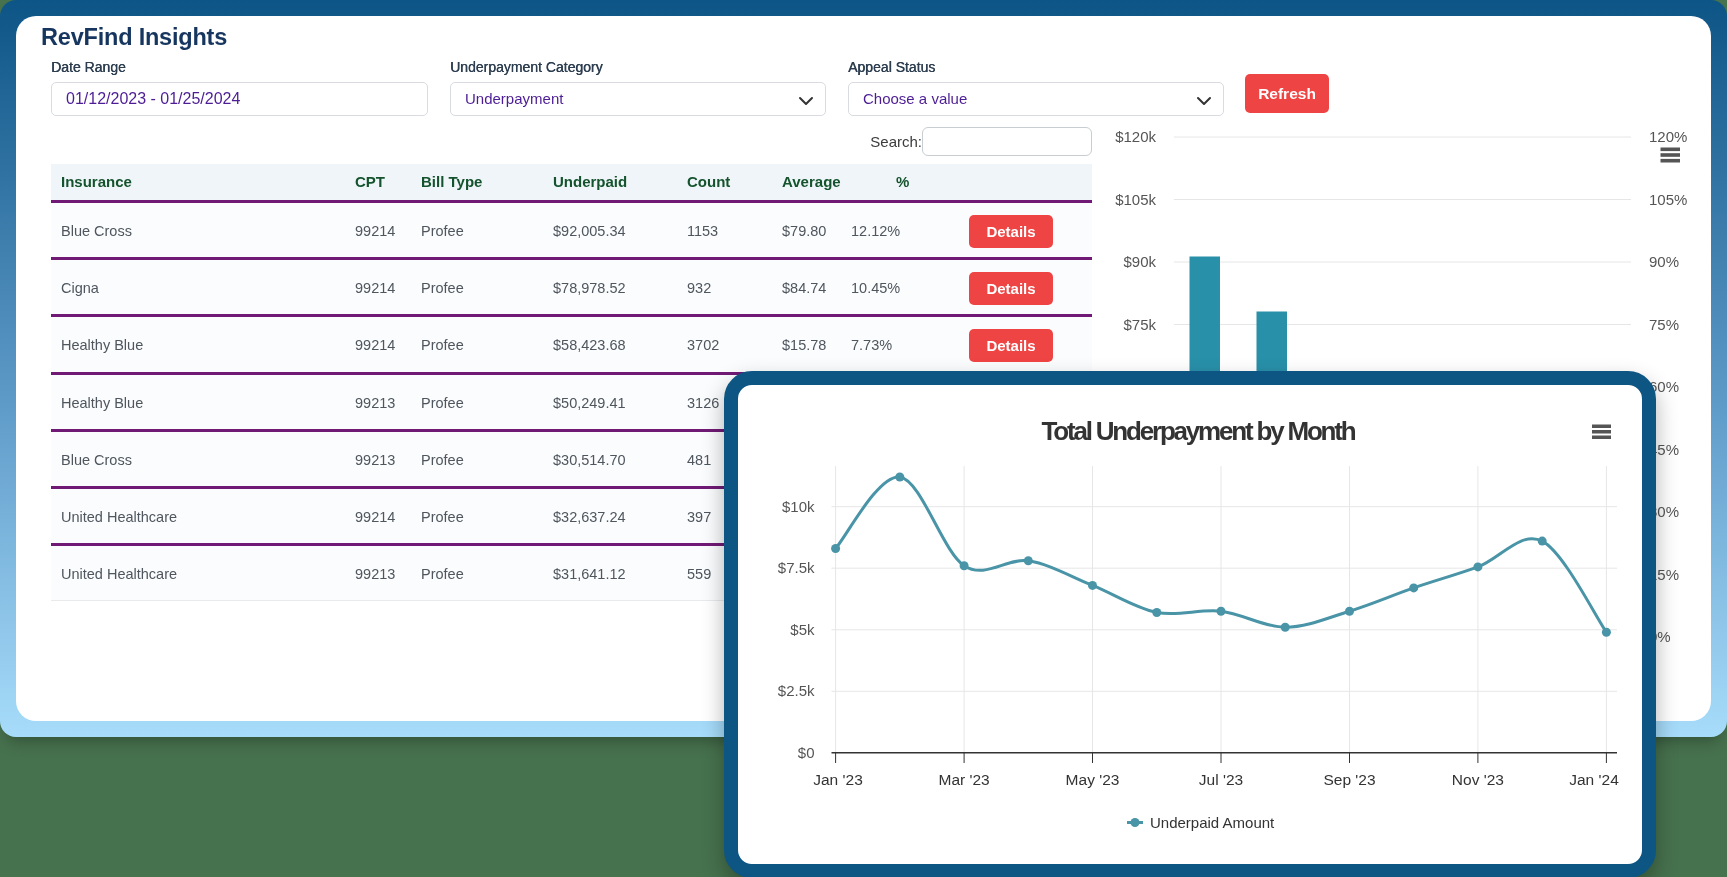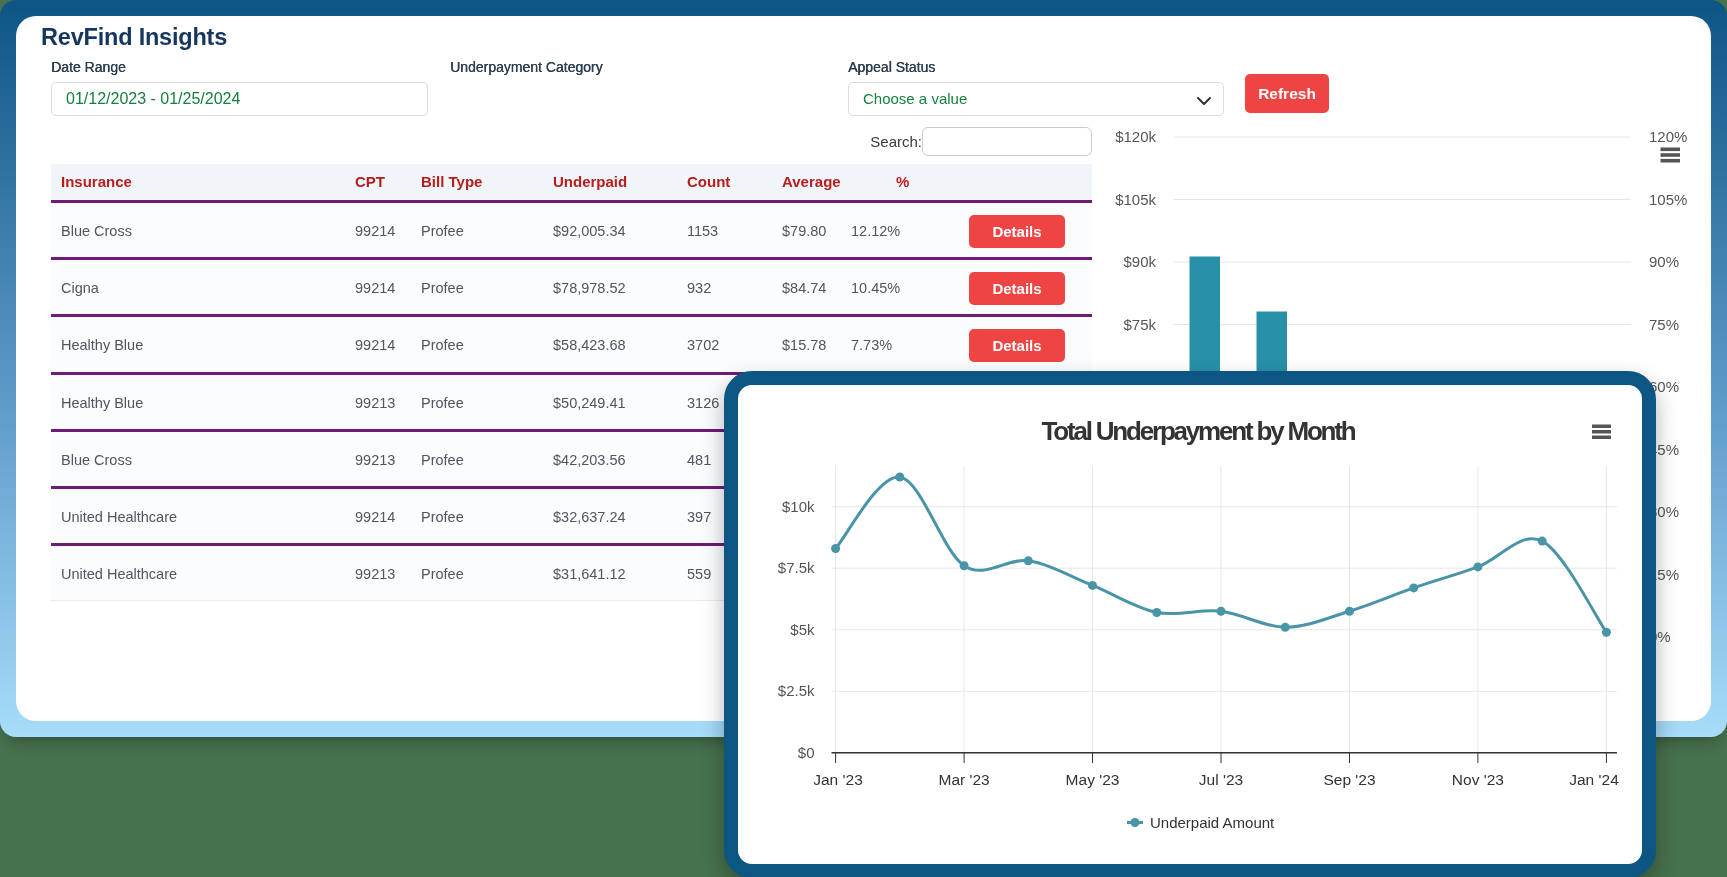--- a/index.html
+++ b/index.html
@@ -6,54 +6,59 @@
 html,body { width:1727px; height:877px; overflow:hidden; }
 body { background:#47724e; font-family:"Liberation Sans", sans-serif; position:relative; }
 .wrap { position:absolute; left:0; top:0; width:1727px; height:737px; border-radius:16px;
   background:linear-gradient(to bottom, #0d5586 0%, #5f9bc9 55%, #a7dcfa 100%);
   box-shadow:0 10px 16px -6px rgba(0,0,0,.3); }
 .card { position:absolute; left:16px; top:16px; right:16px; bottom:16px; background:#ffffff; border-radius:20px; }
 .abs { position:absolute; }
 h1 { position:absolute; left:41px; top:24px; font-size:23.5px; font-weight:bold; color:#17365f; letter-spacing:-0.2px; }
 .lbl { position:absolute; top:59px; font-size:14px; color:#2d3e50; text-shadow:0.4px 0 0 #2d3e50; }
 .inp { position:absolute; top:82px; height:34px; background:#fff; border:1px solid #d8dbe0; border-radius:5px;
-  font-size:16px; color:#15803d; line-height:32px; padding-left:14px; }
+  font-size:16px; color:#4c1d95; line-height:32px; padding-left:14px; }
 .chev { position:absolute; top:13px; }
 .btn { background:#ef4444; color:#fff; font-weight:bold; border-radius:5px; text-align:center; position:absolute; }
 .srchlbl { position:absolute; left:844px; top:133px; width:78px; text-align:right; font-size:15px; color:#3c3c3c; }
 .srch { position:absolute; left:922px; top:127px; width:170px; height:29px; border:1px solid #c8cdd2; border-radius:6px; background:#fff; }
 
 .tbl { position:absolute; left:51px; top:164px; width:1041px; border-bottom:1px solid #e8eaec; }
 .thead { position:relative; height:36px; background:#eff5f8; }
 .row { position:relative; height:57.2px; background:#fbfcfd; border-top:3px solid #701a75; }
-.thead .c { position:absolute; top:0; line-height:36px; font-size:15px; font-weight:bold; color:#b91c1c; }
+.thead .c { position:absolute; top:0; line-height:36px; font-size:15px; font-weight:bold; color:#14532d; }
 .row .c { position:absolute; top:0; line-height:57px; font-size:14.5px; color:#4f565e; }
 .c1{left:10px;} .c2{left:304px;} .c3{left:370px;} .c4{left:502px;} .c5{left:636px;} .c6{left:731px;}
 .c7{left:800px; width:91px; text-align:left;}
 .c7h{left:845px;}
-.det { left:918px; top:12px; width:96px; height:33px; font-size:15px; line-height:33px; }
+.det { left:918px; top:12px; width:84px; height:33px; font-size:15px; line-height:33px; }
 
 .modal { position:absolute; left:724px; top:371px; width:932px; height:507px; background:#fff;
   border:14px solid #0d5583; border-radius:28px; box-shadow:0 10px 22px rgba(0,0,0,.3); }
 .mtitle { position:absolute; left:898px; top:416px; width:600px; text-align:center; font-size:26px; font-weight:bold; color:#333333; letter-spacing:-2.2px; }
 svg text { font-family:"Liberation Sans", sans-serif; }
 </style>
 </head>
 <body>
 <div class="wrap">
     <div class="card"></div>
   </div>
 
 <div class="content abs" style="left:0;top:0;width:1727px;height:877px;padding-left:8px;">
   <h1>RevFind Insights</h1>
   <div class="lbl" style="left:51px;">Date Range</div>
   <div class="lbl" style="left:450px;">Underpayment Category</div>
   <div class="lbl" style="left:848px;">Appeal Status</div>
 
   <div class="inp" style="left:51px; width:377px;">01/12/2023 - 01/25/2024</div>
+  <div class="inp" style="left:450px; width:376px; font-size:15px;">Underpayment
+    <svg class="chev" style="left:347px;" width="16" height="10" viewBox="0 0 16 10">
+        <path d="M2 2 L8 8 L14 2" fill="none" stroke="#333" stroke-width="2" stroke-linecap="round" stroke-linejoin="round"></path>
+      </svg>
+  </div>
   <div class="inp" style="left:848px; width:376px; font-size:15px;">Choose a value
     <svg class="chev" style="left:347px;" width="16" height="10" viewBox="0 0 16 10">
         <path d="M2 2 L8 8 L14 2" fill="none" stroke="#333" stroke-width="2" stroke-linecap="round" stroke-linejoin="round"></path>
       </svg>
   </div>
   <div class="btn" style="left:1245px; top:74px; width:84px; height:39px; font-size:15.5px; line-height:39px;">Refresh</div>
 
   <div class="srchlbl">Search:</div>
   <div class="srch"></div>
 
@@ -103,21 +108,21 @@
         <div class="c c3">Profee</div>
         <div class="c c4">$50,249.41</div>
         <div class="c c5">3126</div>
         <div class="c c6">$16.07</div>
         <div class="c c7">6.65%</div>
       </div>
     <div class="row">
         <div class="c c1">Blue Cross</div>
         <div class="c c2">99213</div>
         <div class="c c3">Profee</div>
-        <div class="c c4">$42,203.56</div>
+        <div class="c c4">$30,514.70</div>
         <div class="c c5">481</div>
         <div class="c c6">$87.74</div>
         <div class="c c7">5.56%</div>
       </div>
     <div class="row">
         <div class="c c1">United Healthcare</div>
         <div class="c c2">99214</div>
         <div class="c c3">Profee</div>
         <div class="c c4">$32,637.24</div>
         <div class="c c5">397</div>

